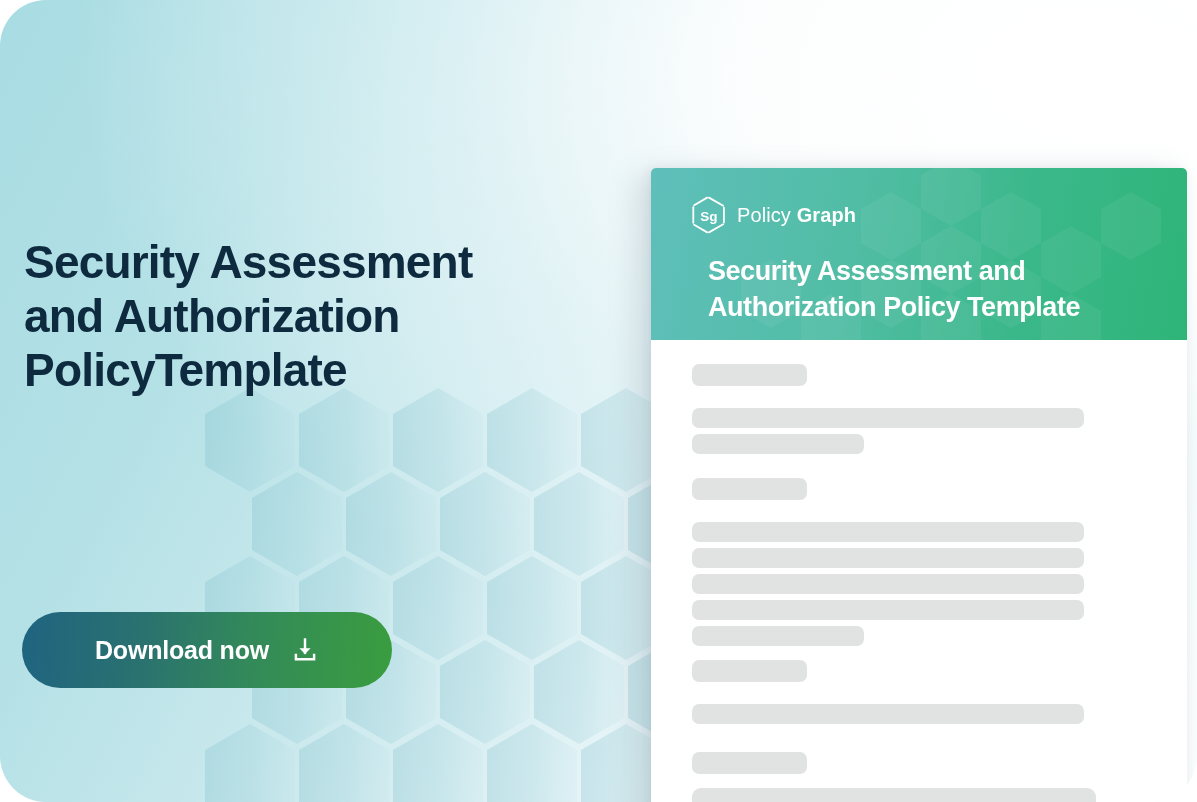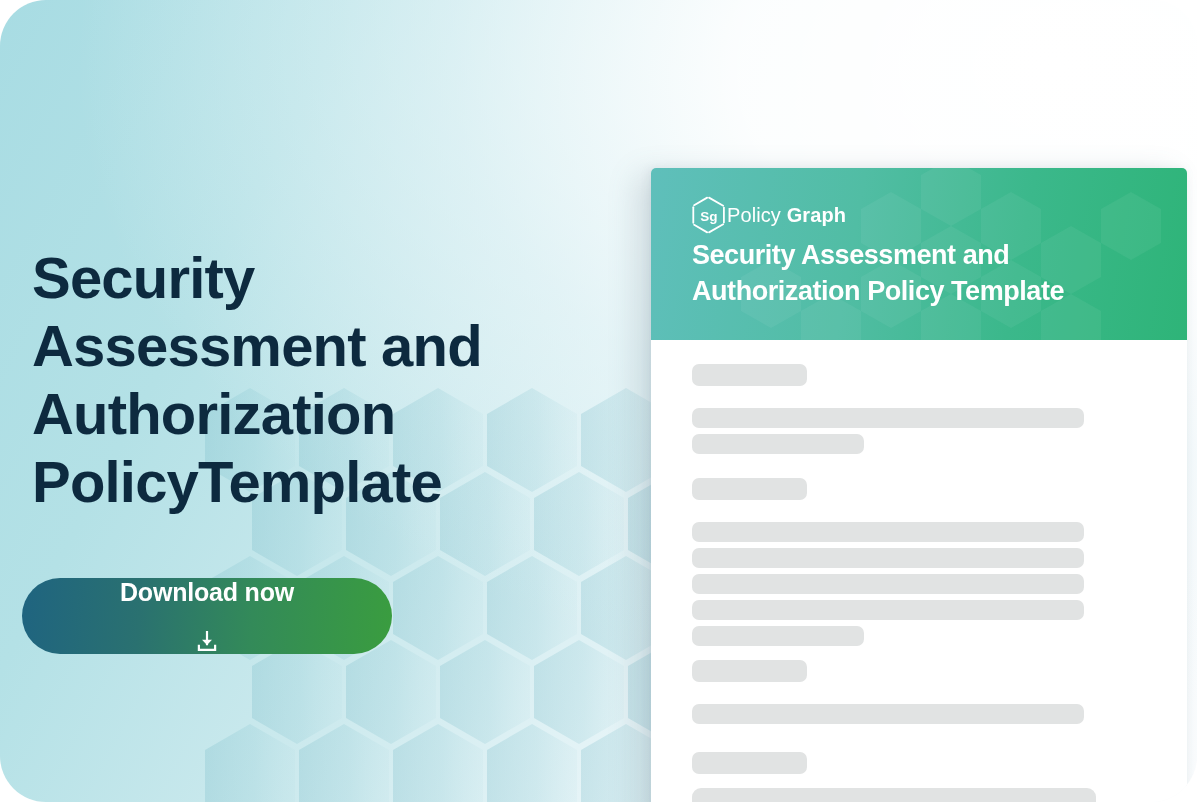--- a/index.html
+++ b/index.html
@@ -43,51 +43,50 @@
   #eyebrow {
     font-size: 42px;
     letter-spacing: 0.6px;
     font-weight: 400;
     color: #4a9c3e;
     line-height: 1;
     margin: 0 0 22px 2px;
     white-space: nowrap;
   }
   #headline {
-    margin: 8px;
-    font-size: 58px;
+    margin: 0;
+    font-size: 46px;
     font-weight: 700;
     line-height: 1.17;
     letter-spacing: -0.8px;
     color: #0d2a3f;
     max-width: 470px;
   }
 
   
   #download-cta {
     position: absolute;
     left: 22px;
-    top: 578px;
+    top: 612px;
     width: 370px;
     height: 76px;
     border: none;
     border-radius: 38px;
     background: linear-gradient(95deg, #1f6480 0%, #2a7170 32%, #338a59 62%, #3a9d3f 100%);
     color: #ffffff;
     font-family: "Liberation Sans", sans-serif;
     font-size: 25px;
     font-weight: 700;
     letter-spacing: -0.2px;
     cursor: pointer;
     display: flex;
     align-items: center;
     justify-content: center;
     gap: 22px;
     padding: 0;
-    flex-direction: column;
   }
   #download-cta-label { display: inline-block; }
   #download-icon { display: block; }
 
   
   #document-preview {
     position: absolute;
     left: 651px;
     top: 168px;
     width: 536px;
@@ -103,35 +102,35 @@
     background: linear-gradient(100deg, #5fbfbb 0%, #51bda4 38%, #3bb88b 68%, #2eb478 100%);
     overflow: hidden;
   }
   #doc-header-hexes { position: absolute; inset: 0; }
   #doc-brand {
     position: absolute;
     left: 41px;
     top: 28px;
     display: flex;
     align-items: center;
-    gap: 1px;
+    gap: 11px;
   }
   #brand-wordmark {
     color: #ffffff;
     font-size: 20px;
     letter-spacing: 0.1px;
     font-weight: 400;
     white-space: nowrap;
   }
   #brand-wordmark b { font-weight: 700; }
   #doc-title {
     position: absolute;
     left: 41px;
     top: 70px;
-    margin: 0;
+    margin: 16px;
     color: #ffffff;
     font-size: 27px;
     font-weight: 700;
     line-height: 1.33;
     letter-spacing: -0.45px;
     max-width: 440px;
   }
   #doc-body {
     position: relative;
     padding: 24px 40px 0 41px;

